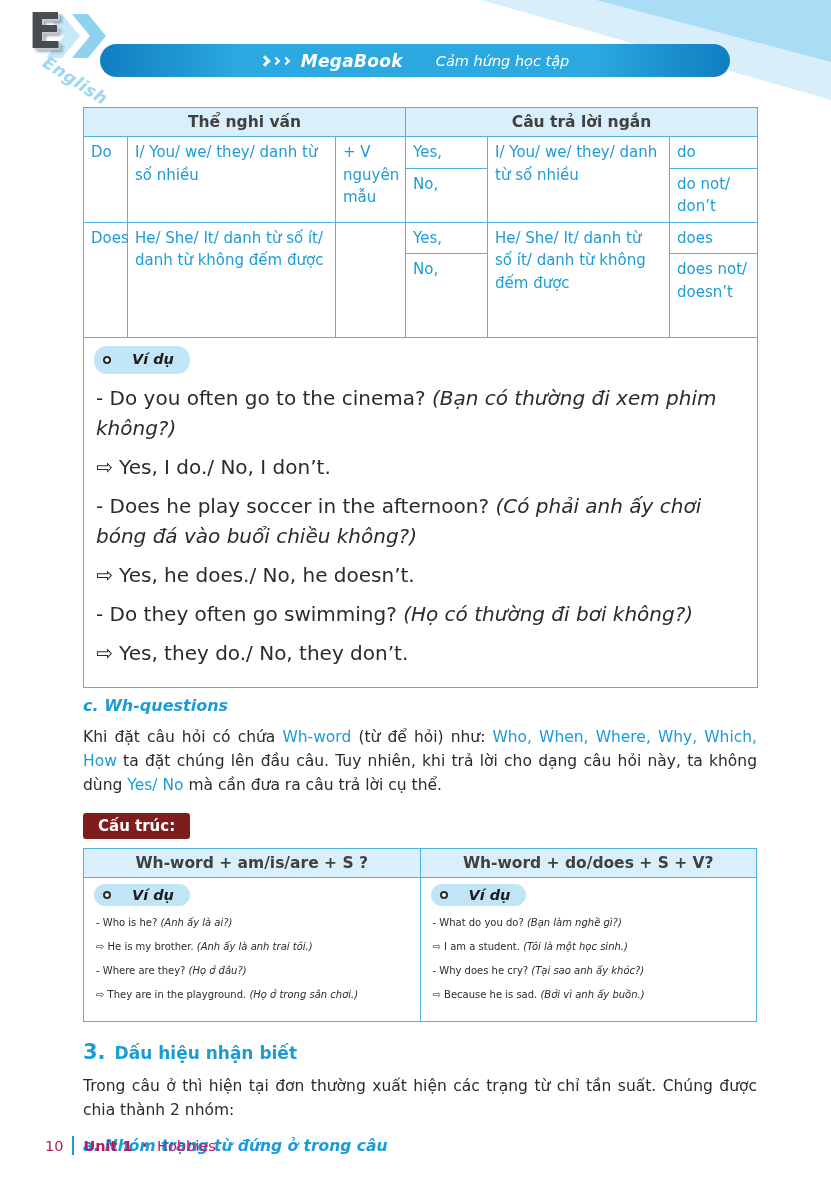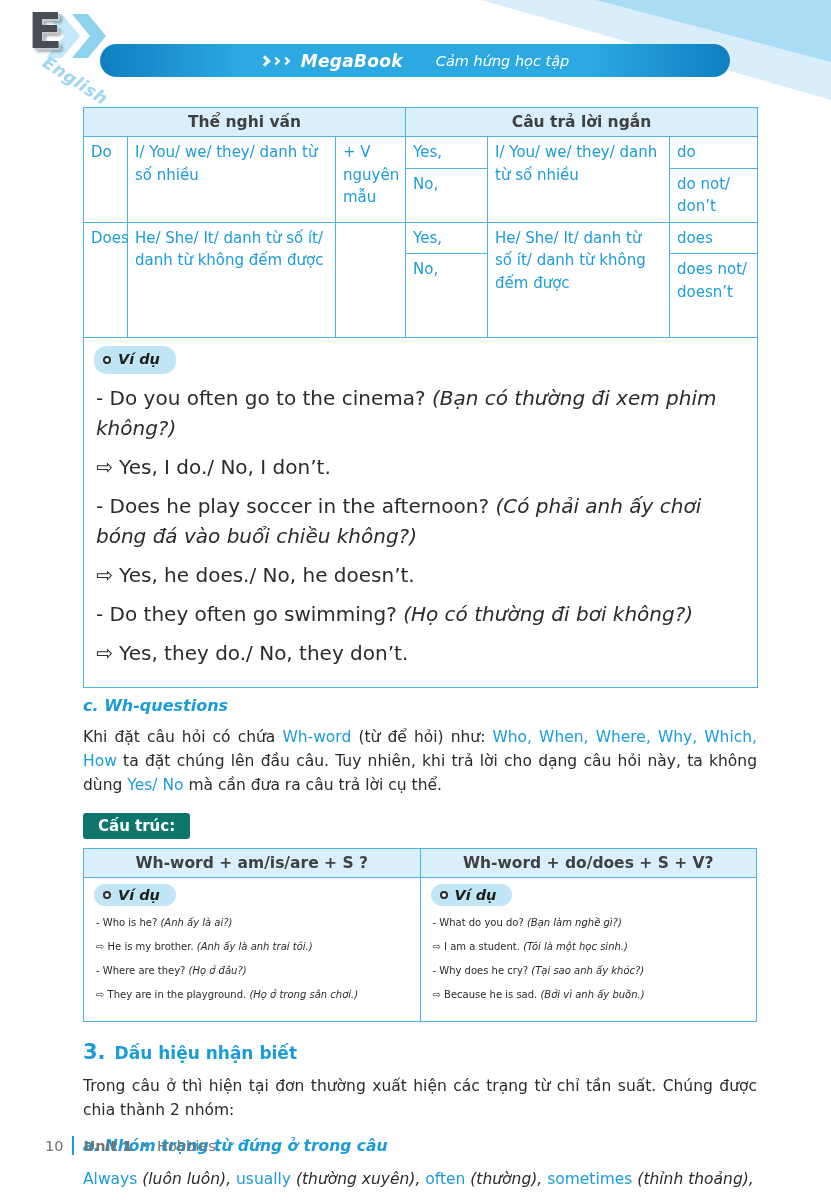--- a/index.html
+++ b/index.html
@@ -41,43 +41,43 @@
 
   table { border-collapse:collapse; width:100%; table-layout:fixed; }
   .t1 th, .t1 td, .t2 th, .t2 td { border:1px solid #4db3e2; }
   th { background:#d9effb; color:#404040; font-weight:bold; font-size:15.5px; padding:5px 6px; text-align:center; }
   .t1 td { color:#1b9cd8; font-size:15px; line-height:1.5; padding:4px 7px; vertical-align:top; }
   .t1 .row-yes td { height:28px; }
   .t1 .row-no-do td { height:50px; }
   .t1 .row-no-does td { height:84px; }
   .t1 td.examples-cell { color:#2d2a27; padding:8px 10px 10px; height:auto; }
 
-  .vidu { display:inline-flex; align-items:center; gap:7px; background:#bfe5f6; border-radius:13px; padding:3px 16px 3px 9px; }
+  .vidu { display:inline-flex; align-items:center; gap:21px; background:#bfe5f6; border-radius:13px; padding:3px 16px 3px 9px; }
   .vidu-dot { width:8px; height:8px; border:2px solid #2d2a27; border-radius:50%; background:#fff; flex:0 0 auto; }
   .vidu-label { font-weight:bold; font-style:italic; font-size:14.5px; color:#1f1c19; }
 
   .ex-line { margin:9px 0 9px 2px; font-size:20px; line-height:1.5; color:#2d2a27; }
   .seg-i { font-style:italic; }
   .seg-b { color:#1b9cd8; }
 
   .h-wh { margin:8px 0 0; color:#1b9cd8; font-size:16px; font-style:italic; font-weight:bold; }
   .body-para { margin:10px 0 0; font-size:15.5px; line-height:1.55; text-align:justify; color:#2d2a27; }
-  .struct-badge { margin:16px 0 0; display:inline-block; background:#0f766e; color:#fff; font-weight:bold; font-size:15px; padding:4px 15px; border-radius:3px; }
+  .struct-badge { margin:16px 0 0; display:inline-block; background:#7f1d1d; color:#fff; font-weight:bold; font-size:15px; padding:4px 15px; border-radius:3px; }
 
   .t2 { margin-top:9px;padding-left:24px; }
   .t2 td { vertical-align:top; padding:6px 10px 10px; }
   .t2 .ex-line { font-size:10px; }
 
   .h-sec3 { margin:18px 0 0; display:flex; align-items:baseline; gap:9px; }
   .sec3-num { color:#1b9cd8; font-weight:bold; font-size:21px; }
   .sec3-title { color:#1b9cd8; font-weight:bold; font-size:17px; }
   .h-sub-a { margin:15px 0 0; color:#1b9cd8; font-weight:bold; font-style:italic; font-size:15.5px; }
   .adverbs { margin:15px 0 0; font-size:15.5px; }
 
-  .footer { position:absolute; left:45px; top:1136px; display:flex; align-items:center; gap:9px; font-size:14.5px; color:#737373; }
+  .footer { position:absolute; left:45px; top:1136px; display:flex; align-items:center; gap:9px; font-size:14.5px; color:#be185d; }
   .pg-divider { width:2px; height:19px; background:#1b9cd8; }
   .unit { font-weight:bold; }
   .bullet { font-size:11px; }
 </style>
 </head>
 <body>
 
 <div class="page">
 
   <div class="deco-a"></div>
@@ -202,21 +202,20 @@
 
     <div class="h-sec3">
       <span class="sec3-num">3.</span>
       <span class="sec3-title">Dấu hiệu nhận biết</span>
     </div>
 
     <p class="body-para">Trong câu ở thì hiện tại đơn thường xuất hiện các trạng từ chỉ tần suất. Chúng được chia thành 2 nhóm:</p>
 
     <div class="h-sub-a">a. Nhóm trạng từ đứng ở trong câu</div>
 
-    <p class="adverbs"><span class="seg-b">Always</span><span class="seg-i"> (luôn luôn),</span><span> </span><span class="seg-b">usually</span><span class="seg-i"> (thường xuyên),</span><span> </span><span class="seg-b">often</span><span class="seg-i"> (thường),</span><span> </span><span class="seg-b">sometimes</span><span class="seg-i"> (thỉnh thoảng),</span></p>
 
   </div>
 
   <div class="footer">
     <span class="pg-num">10</span>
     <span class="pg-divider"></span>
     <span class="unit">Unit 1</span>
     <span class="bullet">•</span>
     <span class="chapter">Hobbies</span>
   </div>

